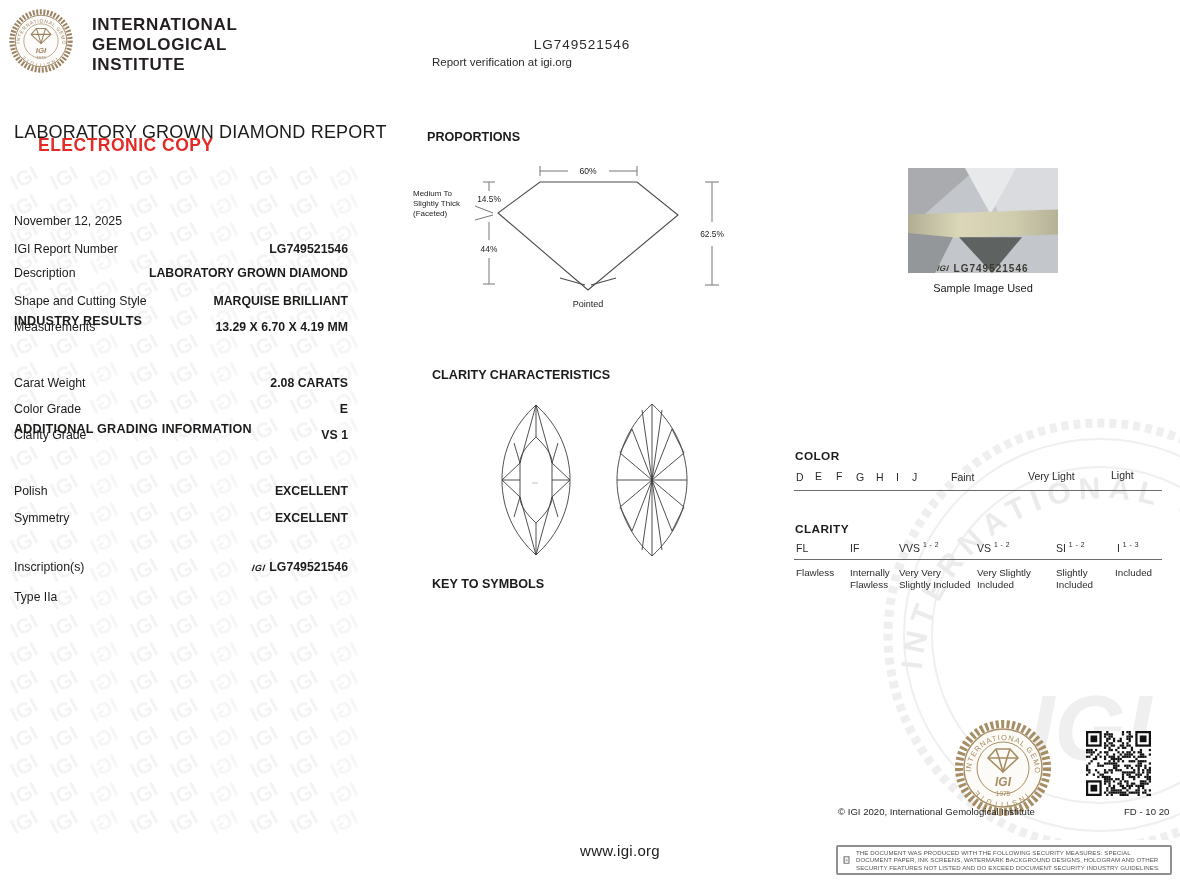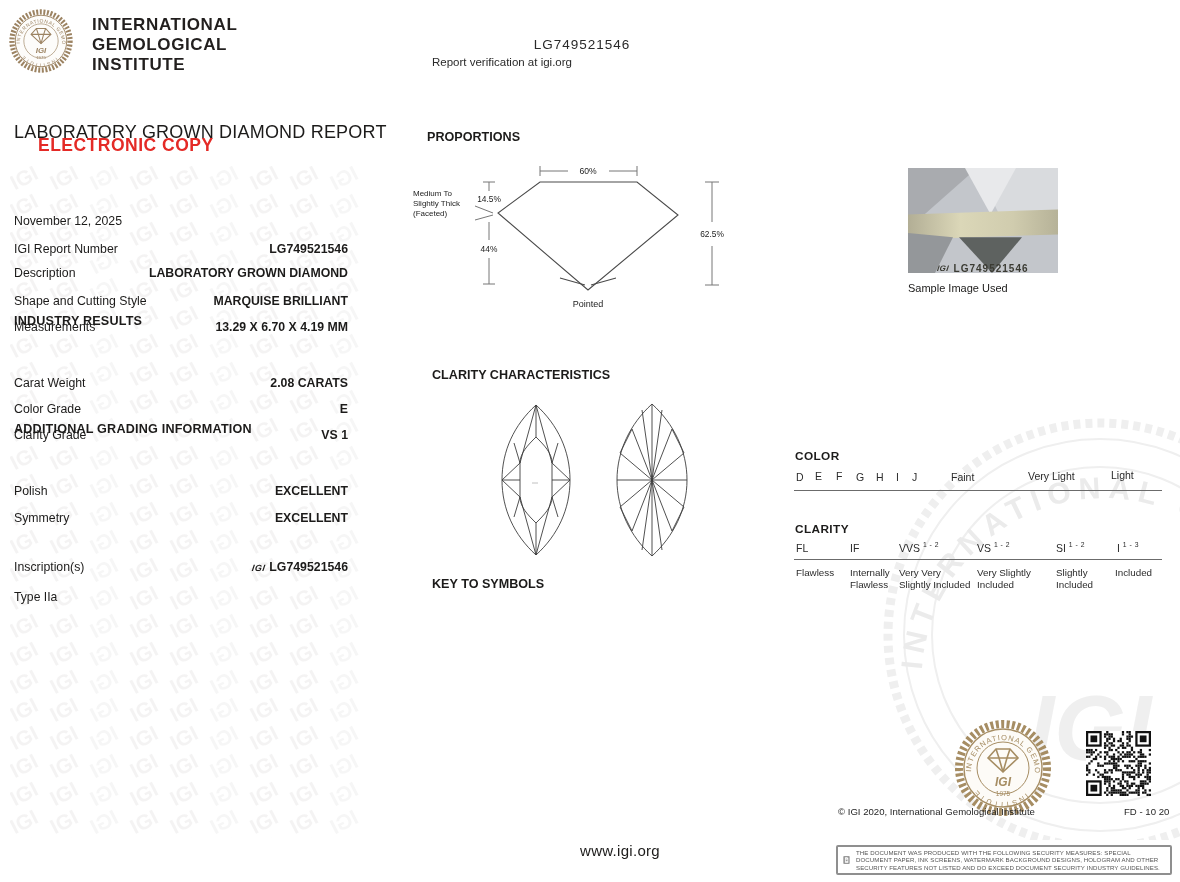--- a/index.html
+++ b/index.html
@@ -36,21 +36,21 @@
   #sample .ly{position:absolute;left:0;top:0;width:100%;height:100%;}
   .s1{background:#a9abaf;clip-path:polygon(0 0,46% 0,0 58%);}
   .s2{background:#d9dbde;clip-path:polygon(46% 0,100% 0,100% 42%,60% 42%);}
   .s3{background:#e8e9eb;clip-path:polygon(38% 0,72% 0,55% 44%);}
   .s4{background:linear-gradient(90deg,#b2ae95,#dbd7b8 35%,#d0ccae 70%,#b6b298);top:42%!important;height:24%!important;transform:skewY(-2deg);}
   .s5{background:#5e6260;clip-path:polygon(34% 66%,76% 66%,56% 100%);}
   .s6{background:#94979a;clip-path:polygon(0 62%,30% 66%,18% 100%,0 100%);}
   .s-ins{top:46%!important;height:16%;display:flex;align-items:center;justify-content:center;
          font-size:10px;letter-spacing:1px;color:#3b3b33;font-weight:bold;}
   .s-ins .igi-glyph{font-size:8px;}
-  .sample-cap{left:908px;top:282px;width:150px;text-align:left;font-size:11px;}
+  .sample-cap{left:908px;top:282px;width:150px;text-align:center;font-size:11px;}
   
   .scale-title{font-weight:bold;font-size:11.8px;letter-spacing:.4px;}
   .grade{position:absolute;font-size:10.5px;color:#2b2b2b;white-space:nowrap;}
   .rule{position:absolute;height:1px;background:#6b6b6b;}
   .ccode{position:absolute;font-size:10.5px;color:#2b2b2b;white-space:nowrap;}
   .ccode sup{font-size:6.8px;letter-spacing:.5px;}
   .cname{position:absolute;font-size:9.8px;line-height:11.6px;color:#2b2b2b;}
   
   #wmRight{left:850px;top:410px;width:330px;height:430px;overflow:hidden;pointer-events:none;}
   

